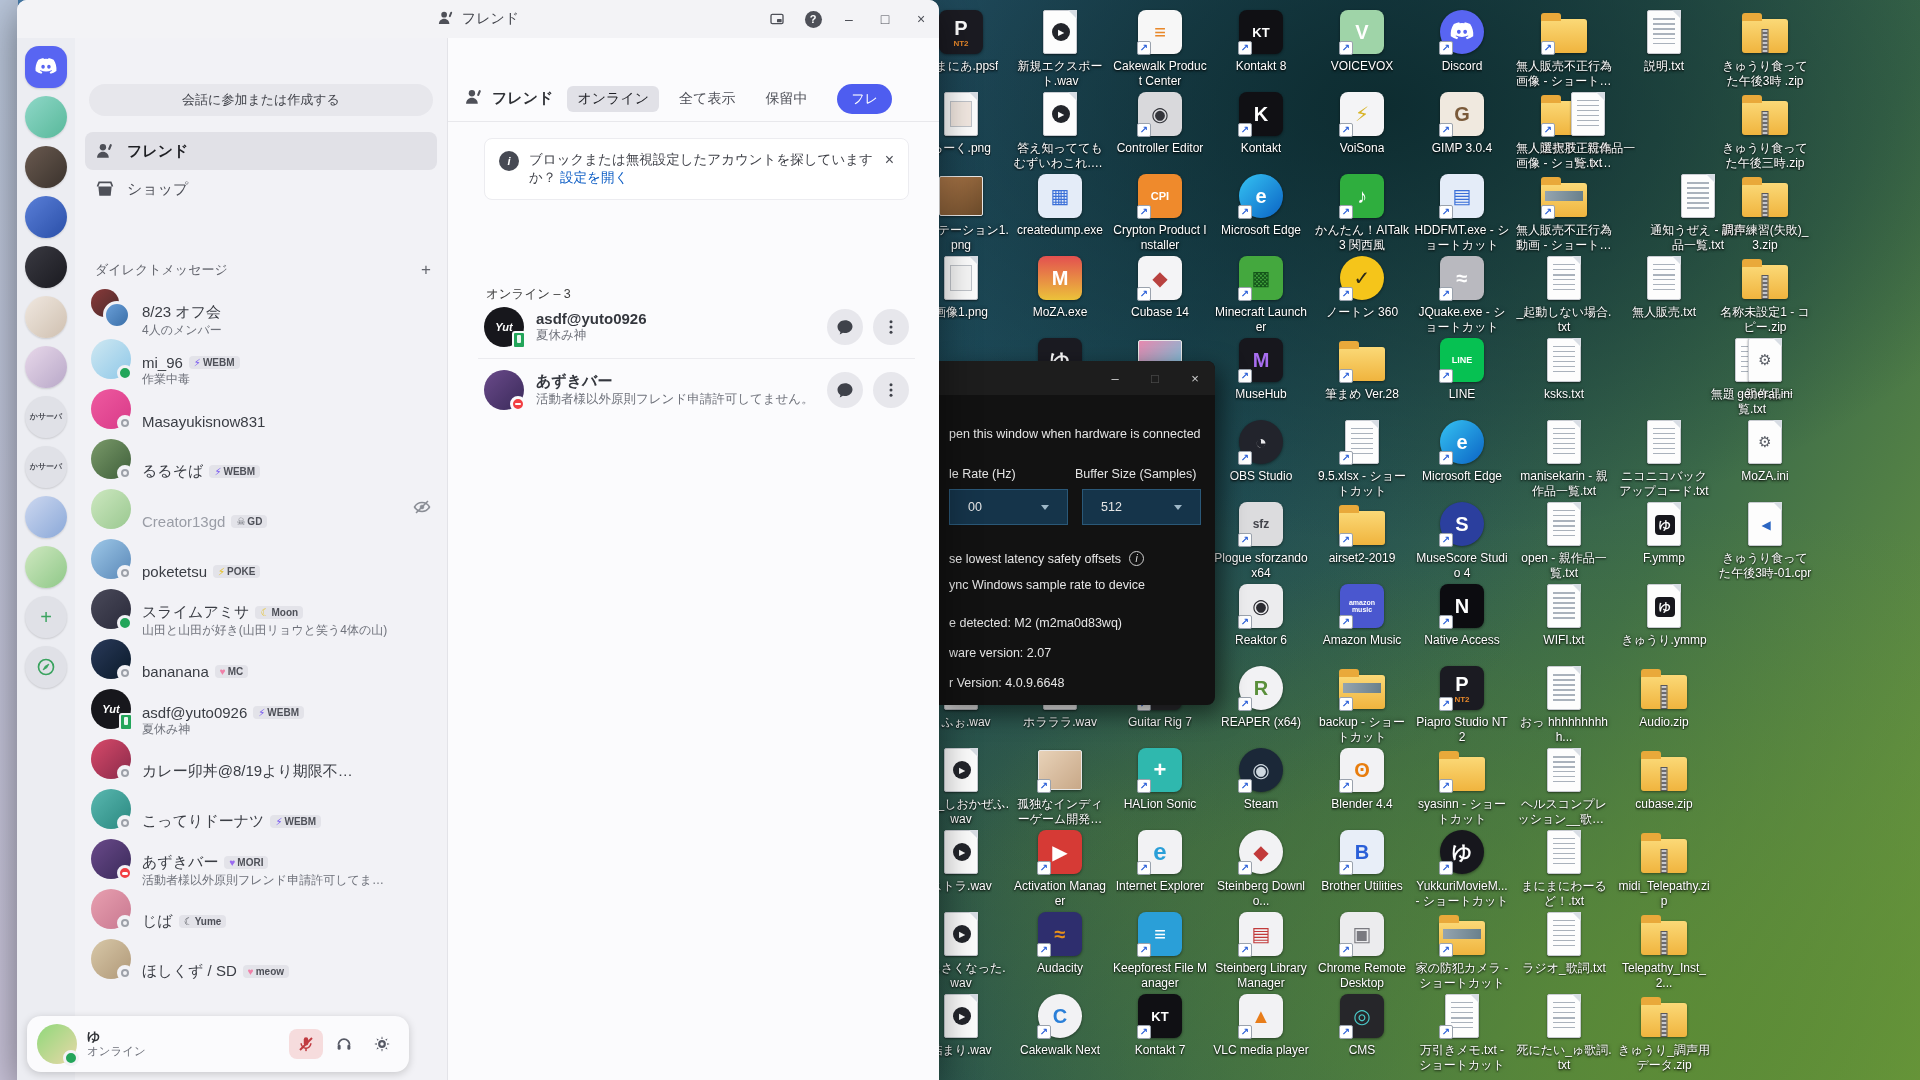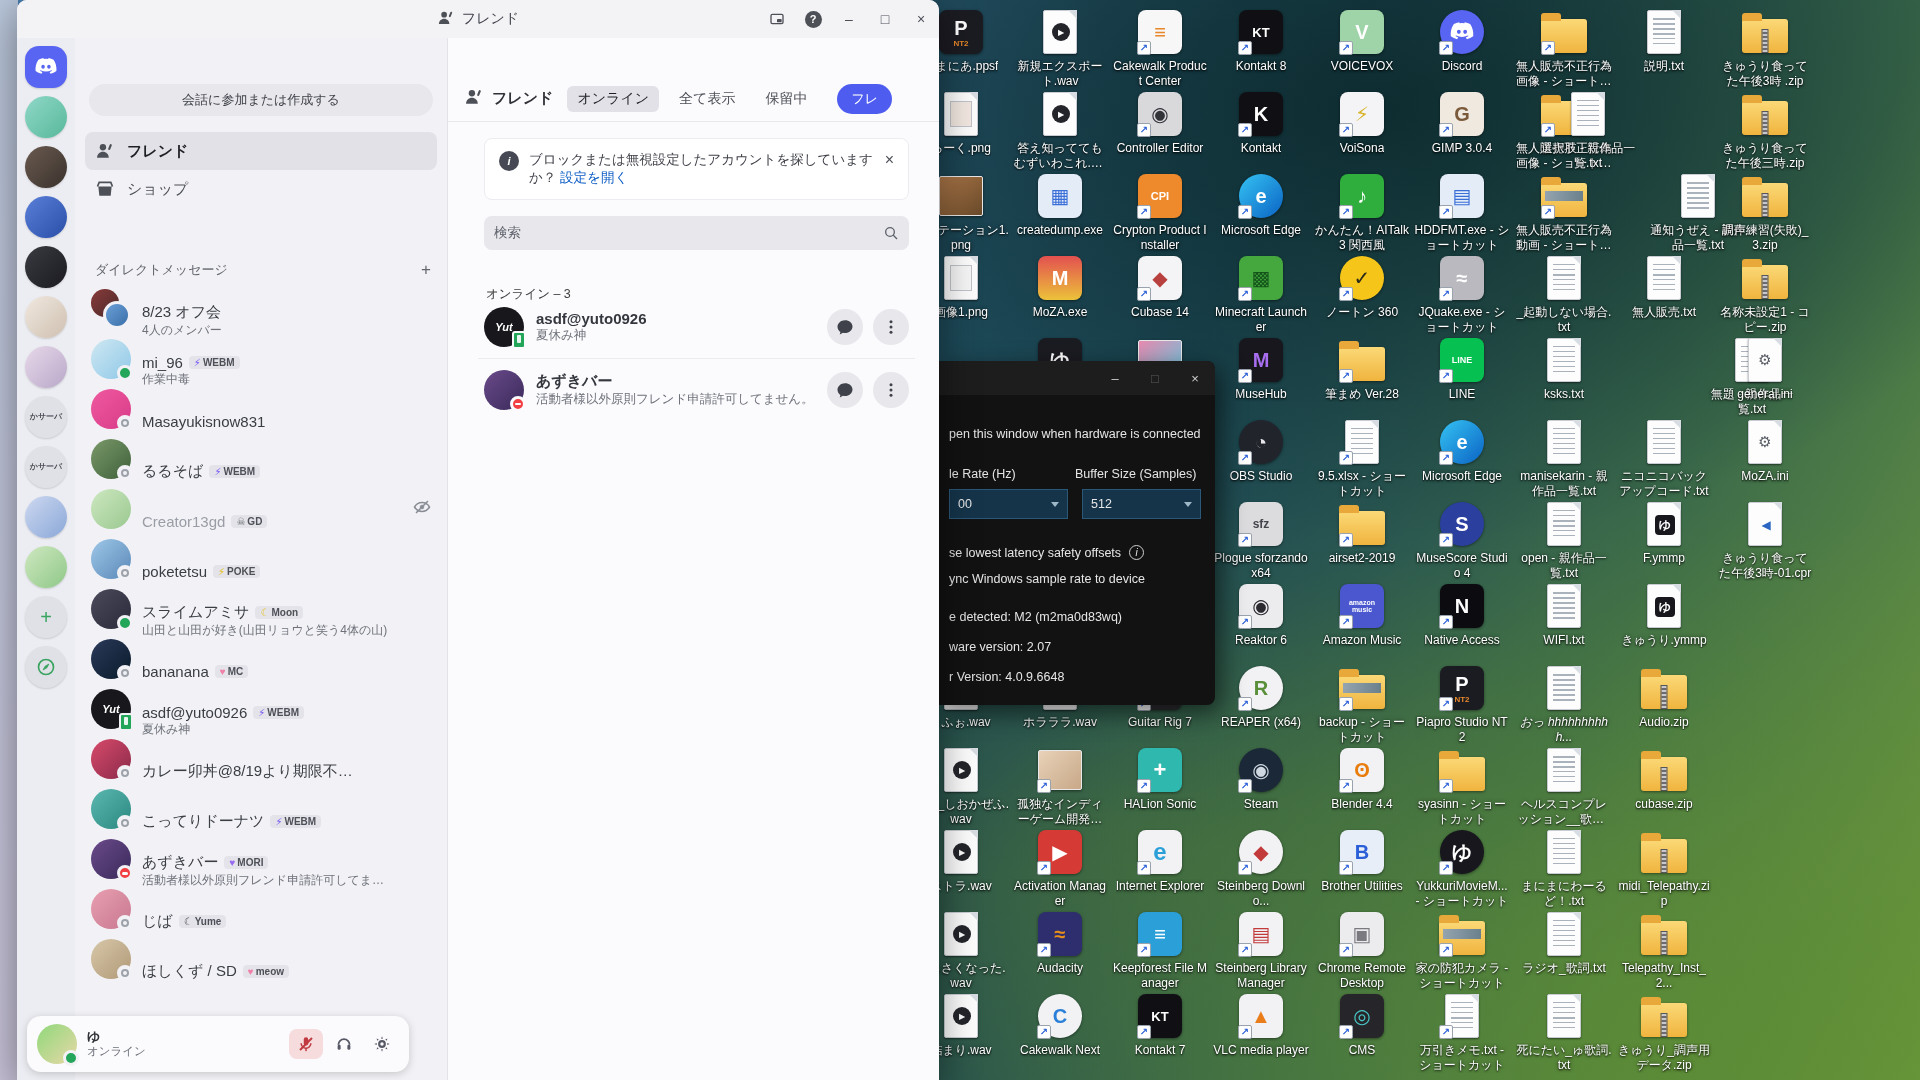--- a/index.html
+++ b/index.html
@@ -50,22 +50,22 @@
 
   
   #dialog{position:absolute;left:939px;top:361px;width:276px;height:344px;z-index:5;background:#121212;
     border-radius:0 8px 8px 0;box-shadow:6px 8px 24px rgba(0,0,0,.55);overflow:hidden;color:#e6e6e6;}
   #dialog .dtitle{height:34px;background:#1d1d1d;display:flex;align-items:center;justify-content:flex-end;}
   #dialog .dtitle .wbtn{width:40px;height:34px;display:flex;align-items:center;justify-content:center;color:#cfcfcf;font-size:13px;}
   #dialog .dtitle .wbtn.dim{color:#5a5a5a;}
   #dialog .dbody{padding:18px 14px 0 10px;font-size:12.5px;}
   .drow-labels{display:flex;margin-top:26px;}
   .drow-labels div{flex:1;}
-  .dselect{flex:1;height:30px;background:#15344a;border:1px solid #2a5878;display:flex;align-items:center;
-    justify-content:space-between;padding:0 8px;font-size:12.5px;color:#e6e6e6;margin-right:14px;}
+  .dselect{flex:1;height:36px;background:#15344a;border:1px solid #2a5878;display:flex;align-items:center;
+    justify-content:space-between;padding:0 18px;font-size:12.5px;color:#e6e6e6;margin-right:14px;}
   .dselect:last-child{margin-right:0;}
   .chev{width:0;height:0;border-left:4px solid transparent;border-right:4px solid transparent;border-top:5px solid #9fb8c8;}
   .dinfo-i{display:inline-flex;width:15px;height:15px;border:1.5px solid #cfcfcf;border-radius:50%;
     align-items:center;justify-content:center;font-size:10px;font-style:italic;margin-left:8px;}
 
   
   #discord{position:absolute;left:17px;top:0;width:922px;height:1080px;z-index:10;background:#f6f6f9;
     border-radius:10px 10px 0 0;box-shadow:0 10px 40px rgba(0,0,0,.45);overflow:hidden;color:#313338;}
   .titlebar{position:absolute;left:0;top:0;right:0;height:38px;background:#f3f3f6;display:flex;align-items:center;}
   .titlebar .t-center{position:absolute;left:0;right:0;text-align:center;font-size:14px;color:#41434a;
@@ -685,21 +685,21 @@
         </div>
         <div class="lbl">backup - ショートカット</div>
       </div>
       <div class="dicon" style="left: 1414px; top: 664px;">
         <div class="art">
           <div class="i-tile" style="background: rgb(27, 27, 34); color: rgb(255, 255, 255); font-size: 20px;">P<div style="font-size: 8px; color: rgb(232, 136, 42); line-height: 1;">NT2</div></div>
           <div class="sc-badge">↗</div>
         </div>
         <div class="lbl">Piapro Studio NT2</div>
       </div>
-      <div class="dicon" style="left: 1516px; top: 664px; font-style: italic;">
+      <div class="dicon" style="left: 1516px; top: 664px;">
         <div class="art">
           <div class="i-page">
             <div class="fold"></div>
             <div class="lines"></div>
           </div>
         </div>
         <div class="lbl">おっ hhhhhhhhhh...</div>
       </div>
       <div class="dicon" style="left: 1616px; top: 664px;">
         <div class="art">
@@ -1343,27 +1343,20 @@
 
       <div class="infocard">
         <span class="ic">i</span>
         <span>
           <span>ブロックまたは無視設定したアカウントを探していますか？</span>
           <span class="link">設定を開く</span>
         </span>
         <span class="cx">×</span>
       </div>
 
-      <div class="searchbox">
-        <span>検索</span>
-        <svg viewBox="0 0 24 24">
-            <circle cx="10.5" cy="10.5" r="6.5" stroke-width="2"></circle>
-            <path d="M15.5 15.5 21 21" stroke-width="2"></path>
-          </svg>
-      </div>
 
       <div class="fsection">オンライン – 3</div>
       <div class="frows" id="frows">
           <div class="frow">
             <div class="av">
               <div class="disc" style="background: rgb(23, 23, 28);">Yut</div>
               <div class="pres mobile" style="border-color: rgb(251, 251, 253);"></div>
             </div>
             <div>
               <div class="fn">asdf@yuto0926</div>

